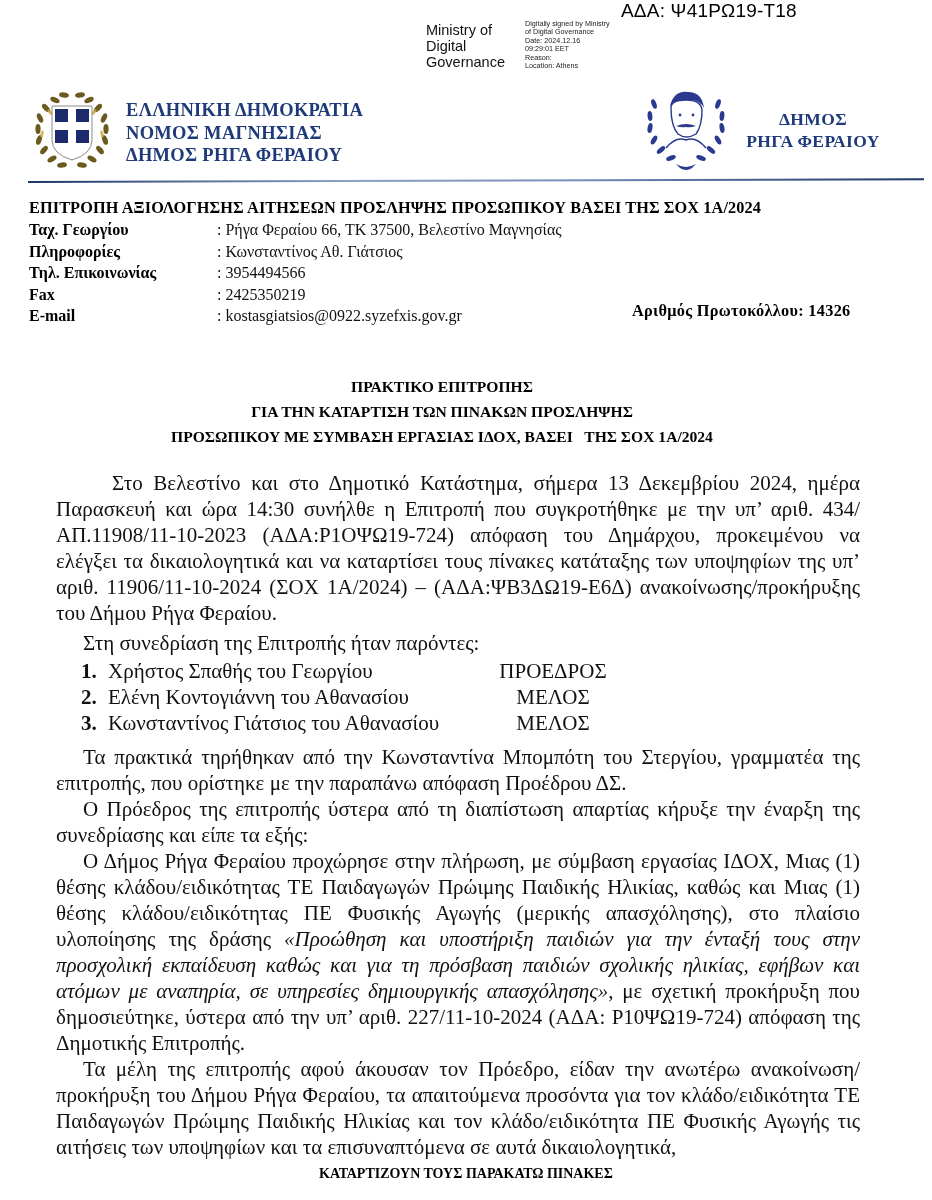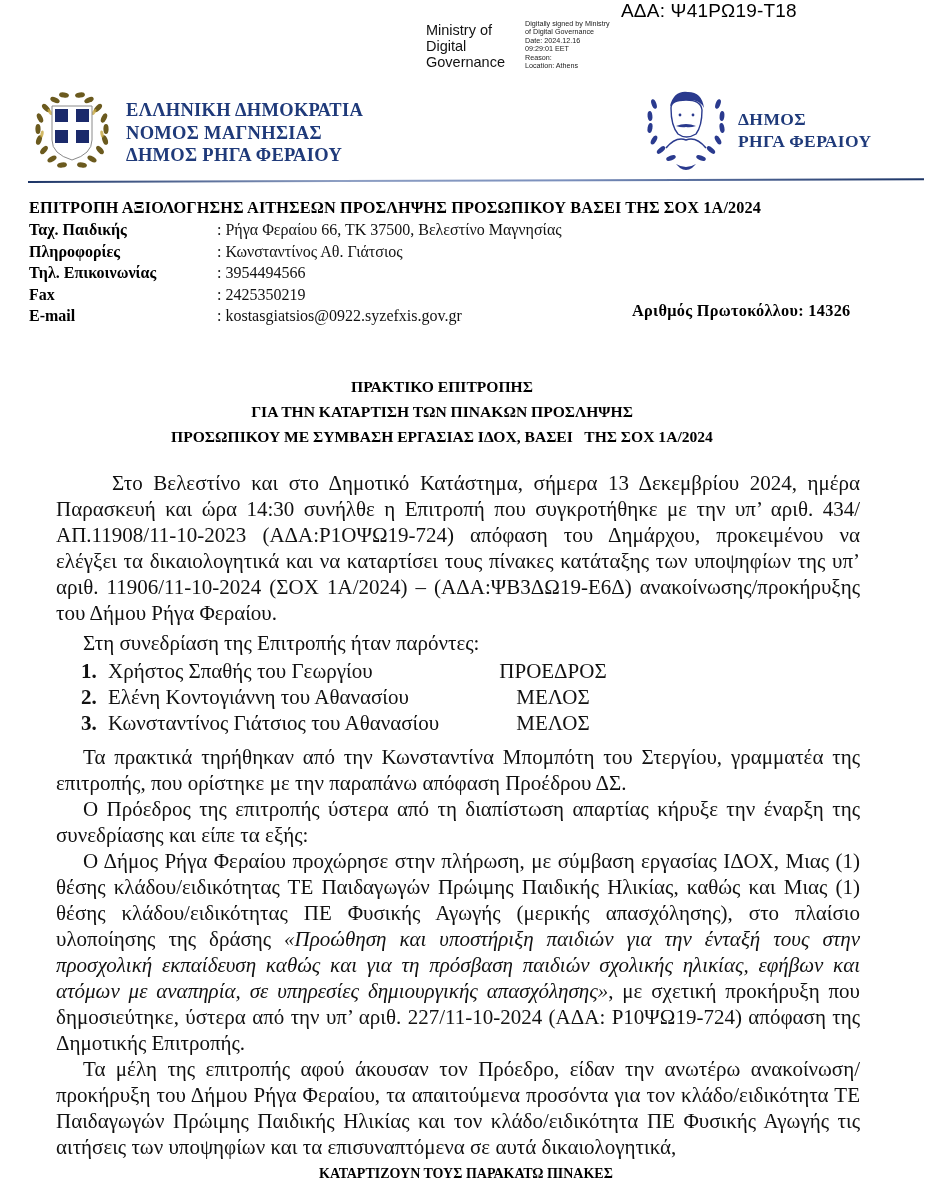--- a/index.html
+++ b/index.html
@@ -11,21 +11,21 @@
   
   .ada { left: 621px; top: 0px; font-family: "Liberation Sans", "DejaVu Sans", sans-serif; font-size: 19px; color: #000; letter-spacing: 0.2px; white-space: nowrap; }
   .sig-ministry { left: 426px; top: 22px; font-family: "Liberation Sans", "DejaVu Sans", sans-serif; font-size: 14.5px; line-height: 16px; color: #111; }
   .sig-details { left: 525px; top: 20px; font-family: "Liberation Sans", "DejaVu Sans", sans-serif; font-size: 7.2px; line-height: 8.4px; color: #222; }
 
   
   .emblem-greece { left: 30px; top: 88px; width: 84px; height: 84px; }
   .emblem-dimos { left: 640px; top: 86px; width: 92px; height: 86px; }
 
   .hdr-left { left: 126px; top: 99px; font-family: "Liberation Serif", "DejaVu Serif", serif; font-weight: bold; font-size: 18.5px; line-height: 22.5px; color: #1f3a7a; letter-spacing: 0.3px; }
-  .hdr-right { left: 738px; top: 108px; font-family: "Liberation Serif", "DejaVu Serif", serif; font-weight: bold; font-size: 17.5px; line-height: 22px; color: #1f3a7a; width: 150px; letter-spacing: 0.4px; }
+  .hdr-right { left: 738px; top: 108px; font-family: "Liberation Serif", "DejaVu Serif", serif; font-weight: bold; font-size: 17.5px; line-height: 22px; color: #1f3a7a; text-align: center; width: 150px; letter-spacing: 0.4px; }
 
   .rule { left: 28px; top: 181px; width: 896px; height: 2px;
           background: linear-gradient(90deg, #1c3466 0%, #8fa0c4 35%, #7a8fbc 60%, #1c3466 100%);
           transform: rotate(-0.17deg); transform-origin: left center; }
 
   
   .committee { left: 29px; top: 198px; font-family: "Liberation Serif", "DejaVu Serif", serif; font-weight: bold; font-size: 16.3px; color: #000; white-space: nowrap; letter-spacing: 0.1px; }
   .info { left: 29px; top: 219px; font-family: "Liberation Serif", "DejaVu Serif", serif; font-size: 16px; line-height: 21.6px; }
   .info-row { display: flex; height: 21.6px; white-space: nowrap; }
   .info-label { width: 188px; font-weight: bold; color: #000; }
@@ -147,21 +147,21 @@
   <div>ΔΗΜΟΣ</div>
   <div>ΡΗΓΑ ΦΕΡΑΙΟΥ</div>
 </div>
 
 <div class="abs rule"></div>
 
 <div class="abs committee">ΕΠΙΤΡΟΠΗ ΑΞΙΟΛΟΓΗΣΗΣ ΑΙΤΗΣΕΩΝ ΠΡΟΣΛΗΨΗΣ ΠΡΟΣΩΠΙΚΟΥ ΒΑΣΕΙ ΤΗΣ ΣΟΧ 1Α/2024</div>
 
 <div class="abs info">
   <div class="info-row">
-    <span class="info-label">Ταχ. Παιδικής</span>
+    <span class="info-label">Ταχ. Γεωργίου</span>
     <span class="info-value">: Ρήγα Φεραίου 66, ΤΚ 37500, Βελεστίνο Μαγνησίας</span>
   </div>
   <div class="info-row">
     <span class="info-label">Πληροφορίες</span>
     <span class="info-value">: Κωνσταντίνος Αθ. Γιάτσιος</span>
   </div>
   <div class="info-row">
     <span class="info-label">Τηλ. Επικοινωνίας</span>
     <span class="info-value">: 3954494566</span>
   </div>

